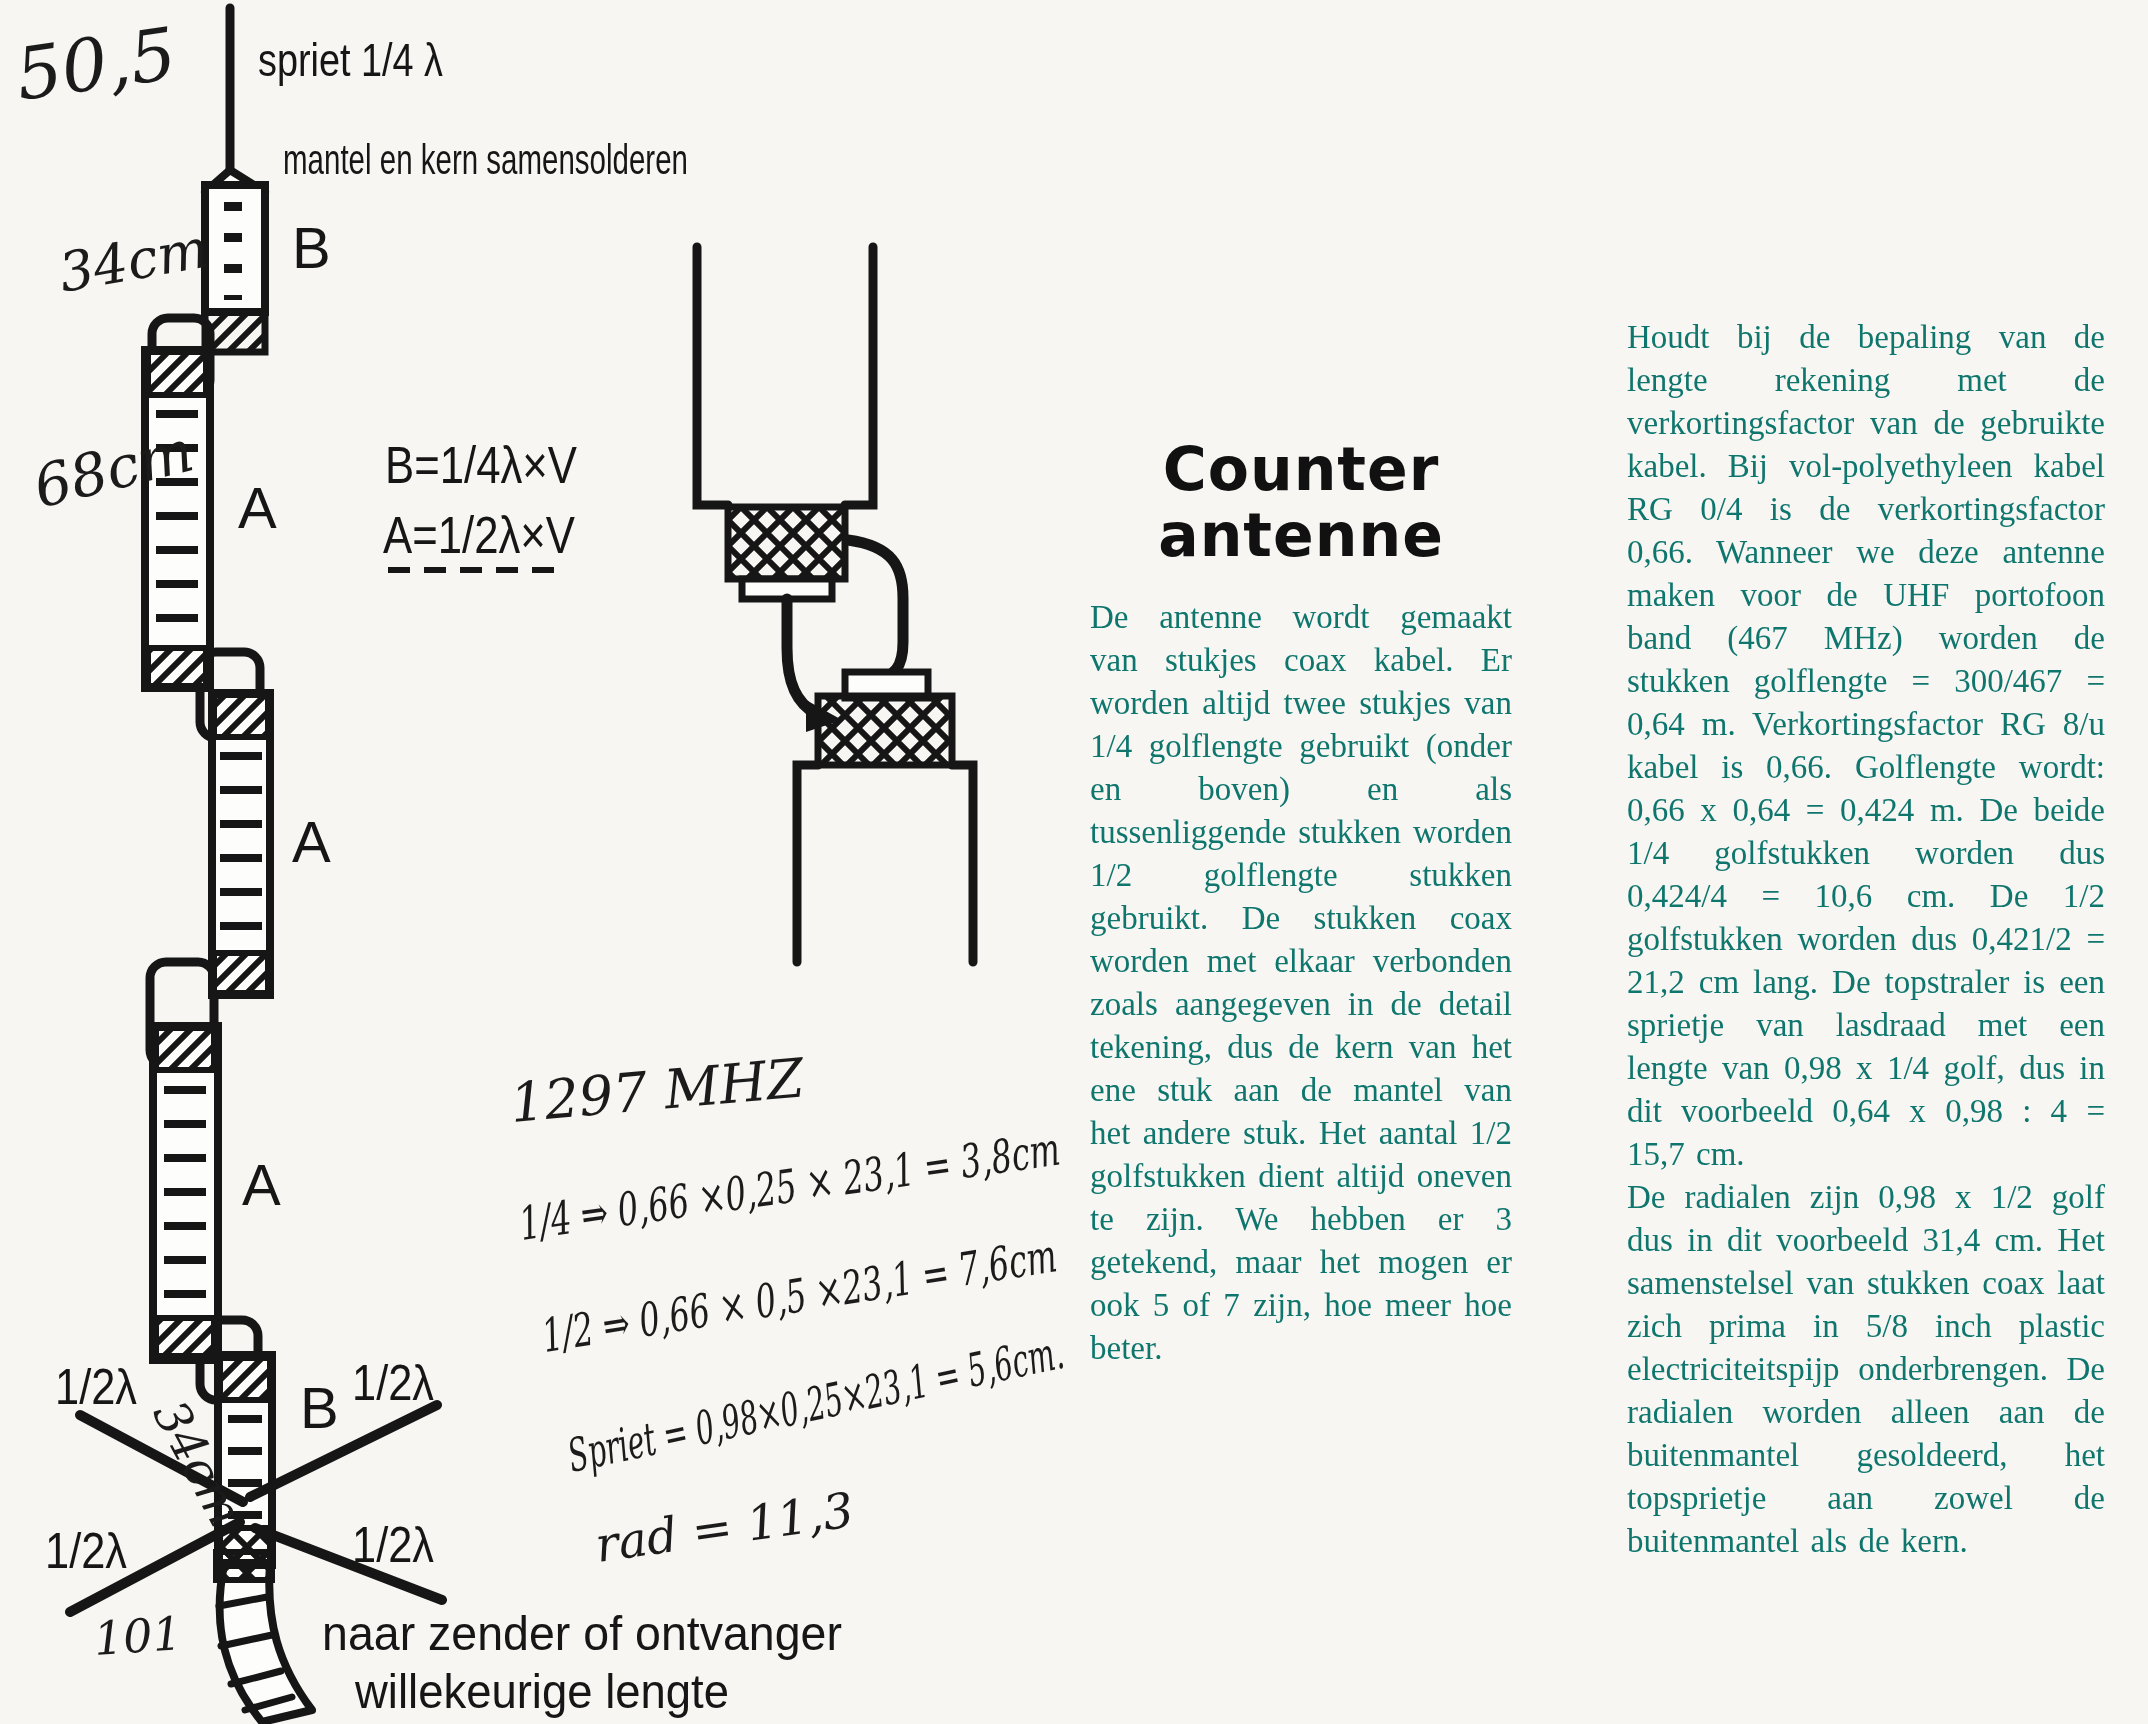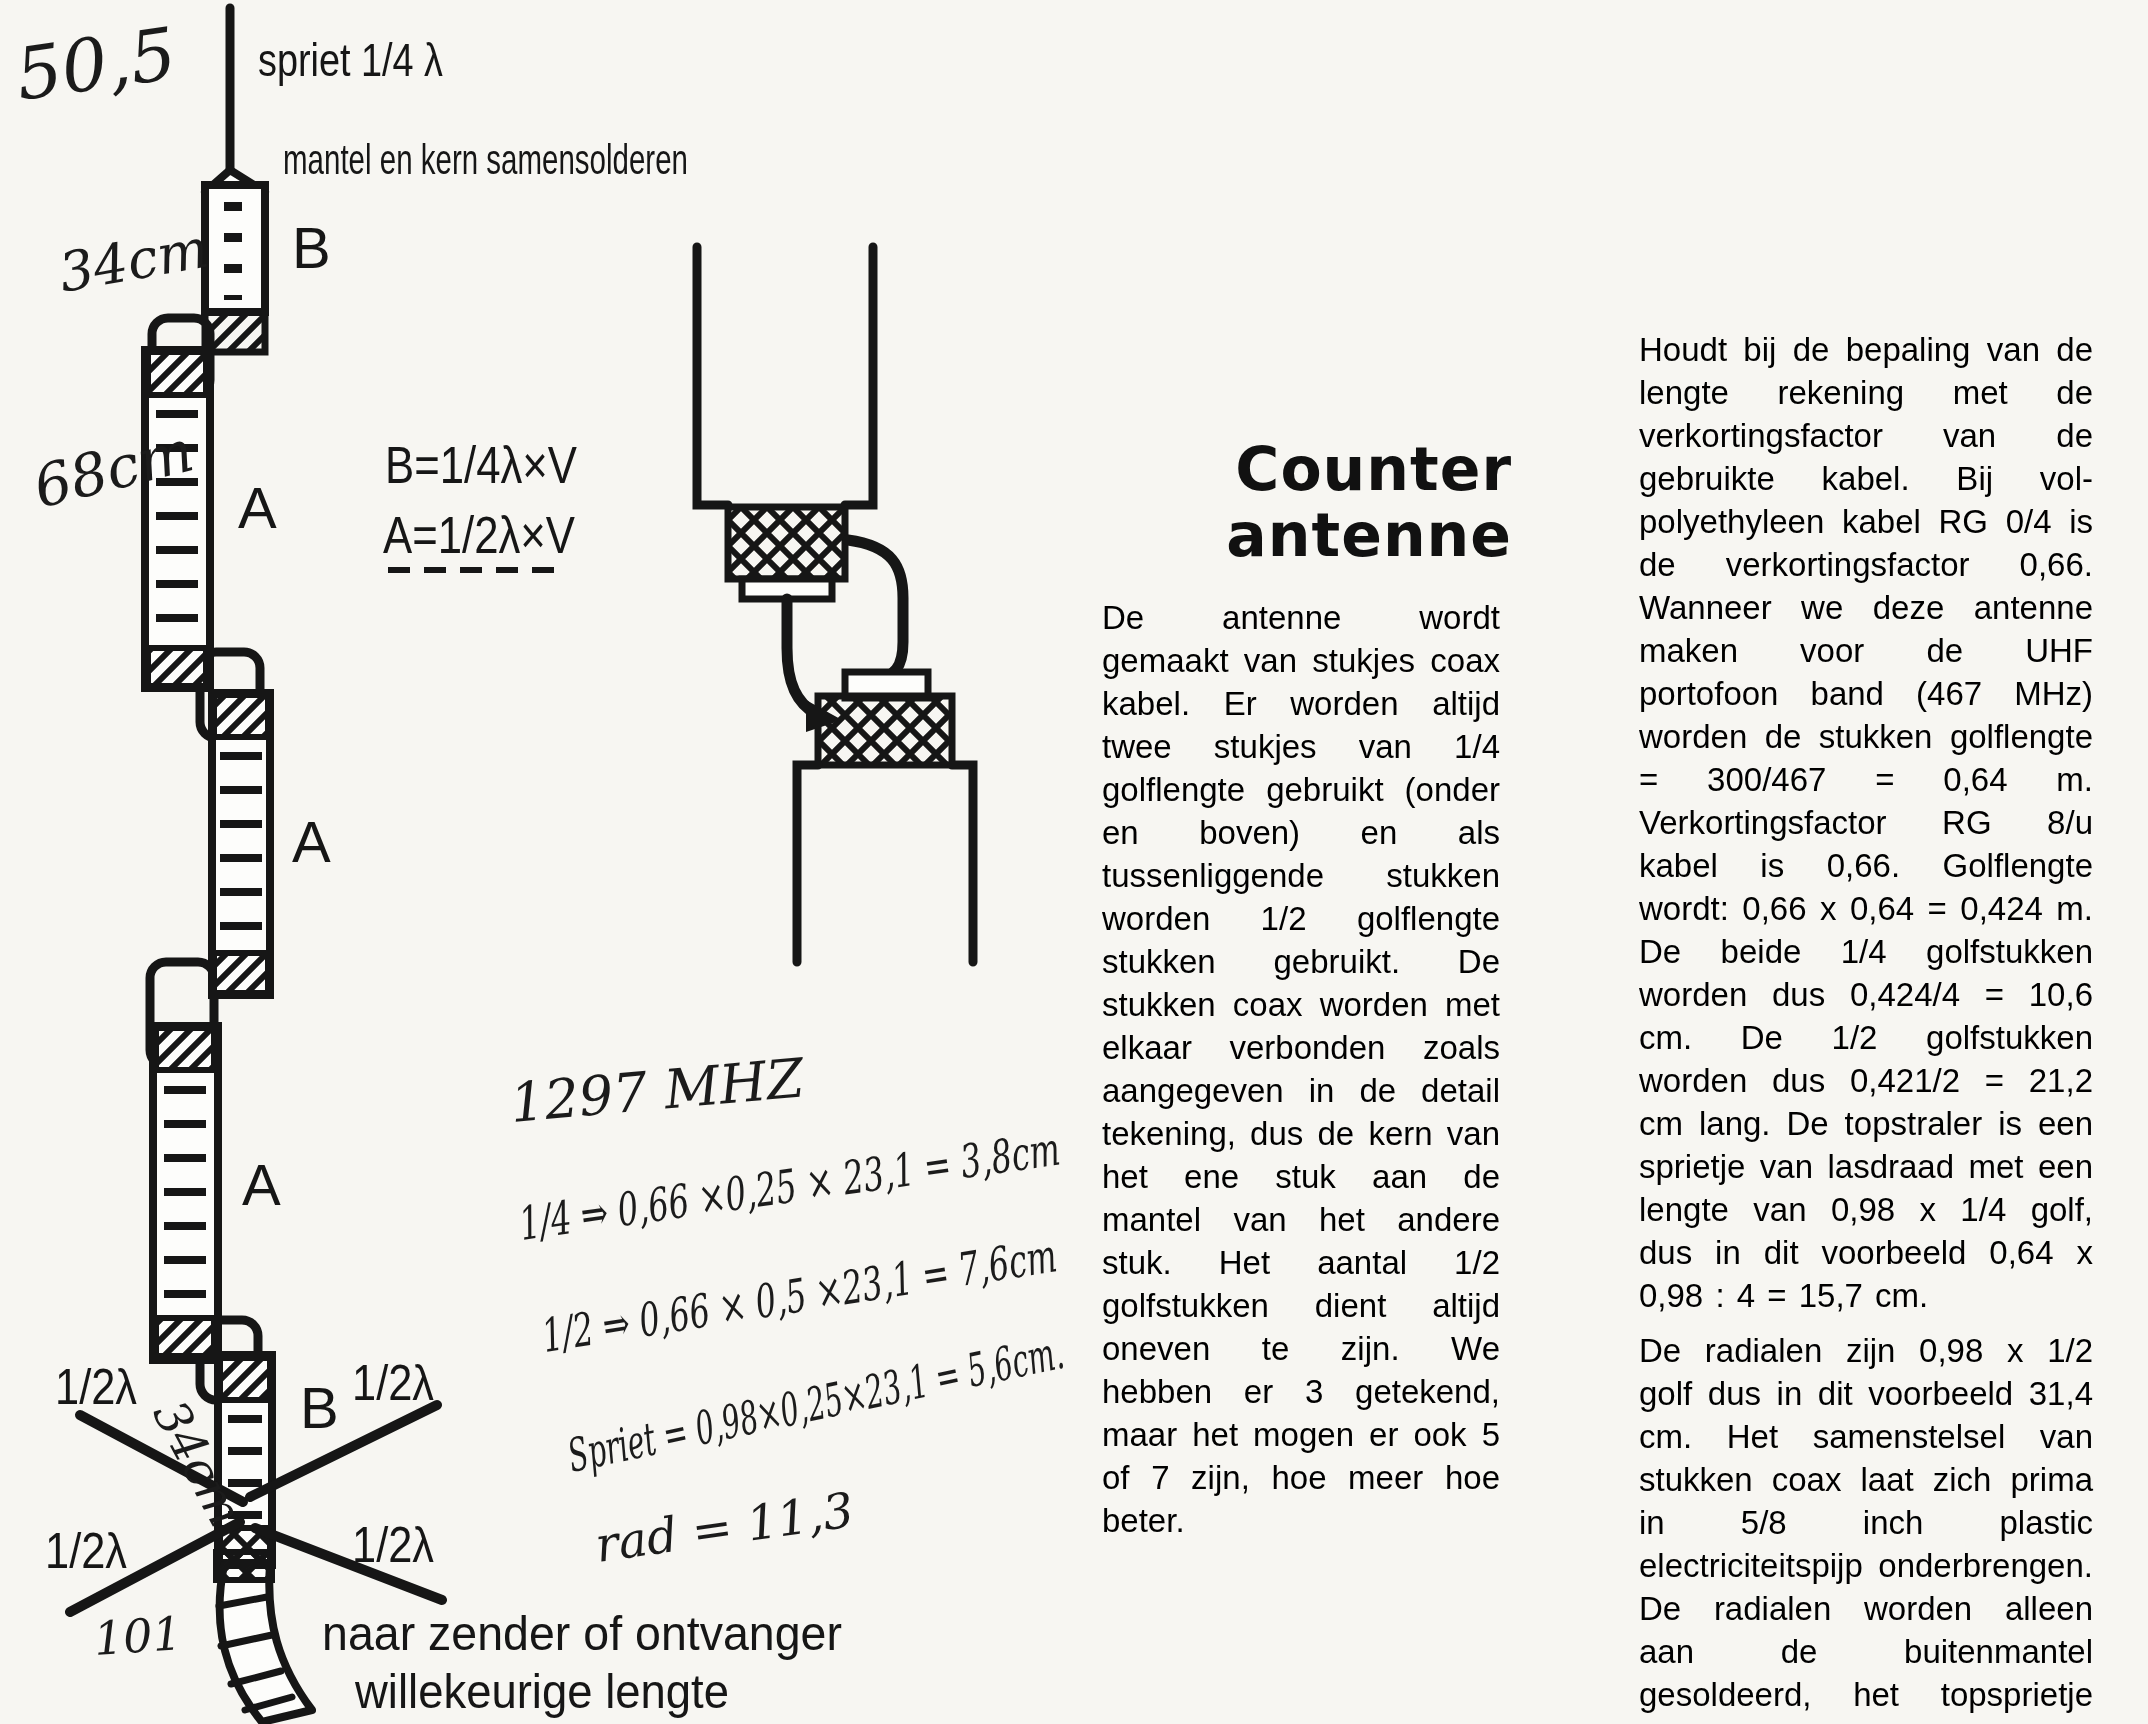--- a/index.html
+++ b/index.html
@@ -19,27 +19,27 @@
   
   .hand{font-family:"DejaVu Serif",serif;font-style:italic;fill:#1b1b1b;}
 
   
   .col{position:absolute;text-align:justify;}
   #col1{left:1090px;top:436px;width:422px;}
   #col2{left:1627px;top:316px;width:478px;}
   .article-title{
     font-family:"DejaVu Sans",sans-serif;
     font-weight:bold;font-size:60px;line-height:66px;
-    letter-spacing:1px;white-space:pre-line;text-align:right;
+    letter-spacing:1px;white-space:pre-line;text-align:center;
     margin:0 0 28px 0;color:#111;
   }
   .col p{
-    font-family:Liberation Sans, sans-serif;
+    font-family:Liberation Serif, serif;
     font-size:33px;line-height:43px;
-    word-spacing:3px;margin:12px;color:#000000;
+    word-spacing:3px;margin:0;color:#0f766e;
     text-align:justify;
   }
 </style>
 </head>
 <body>
 
 <div id="page">
 
   <svg id="diagram-svg" viewBox="0 0 2148 1724" xmlns="http://www.w3.org/2000/svg">
     <defs>

